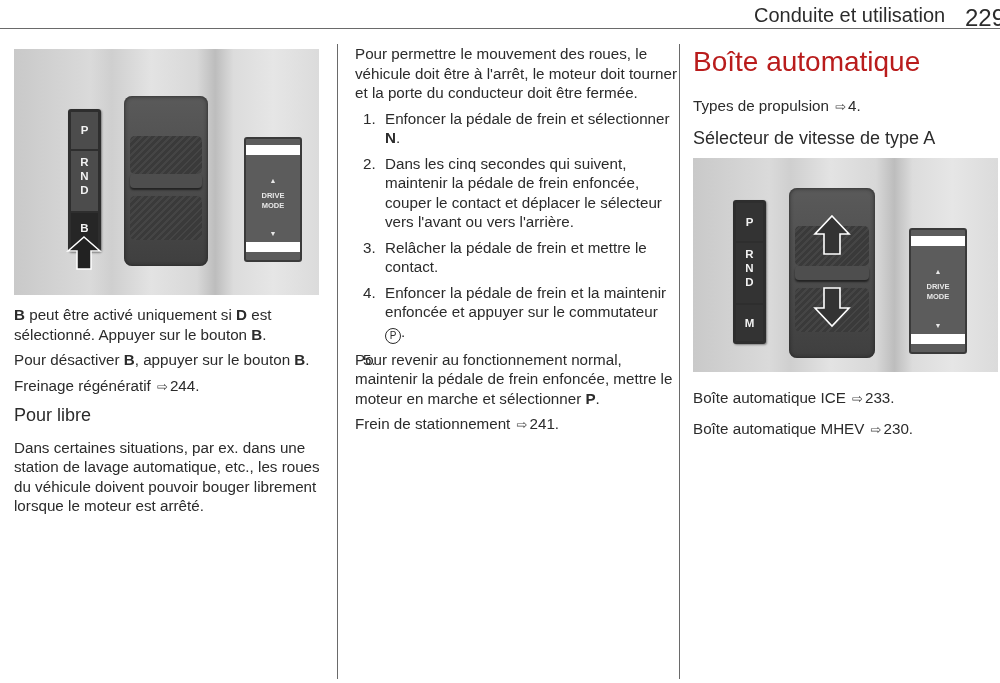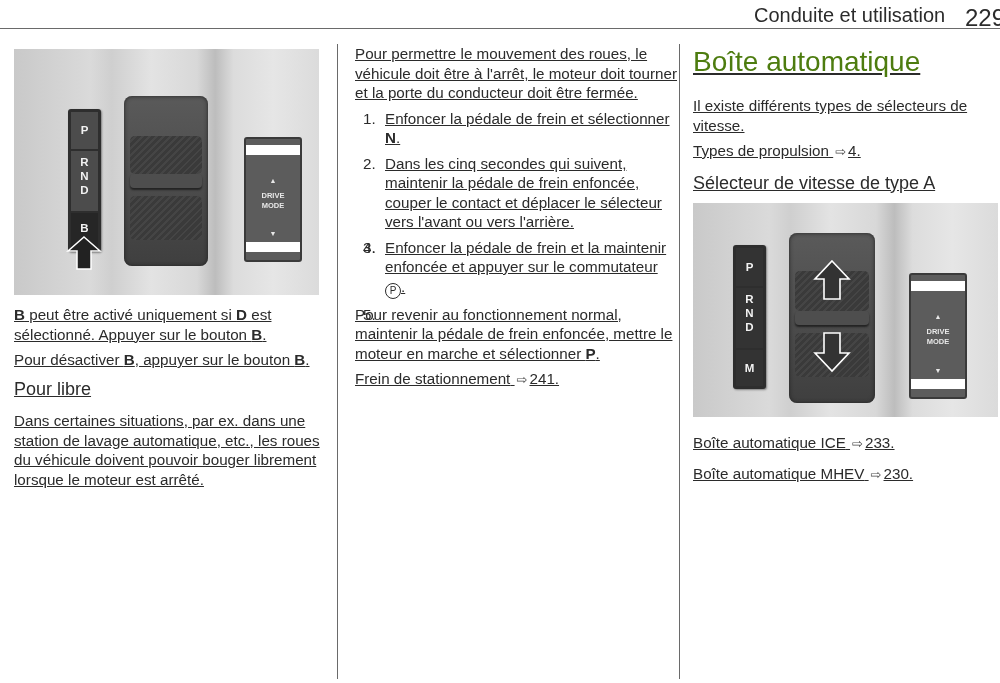--- a/index.html
+++ b/index.html
@@ -7,29 +7,29 @@
     body { font-family: "Liberation Sans", sans-serif; color: #2b2b2b; position: relative; }
 
     .header { position: absolute; left: 0; top: 0; width: 1000px; height: 29px; border-bottom: 1px solid #6a6a6a; }
     .header .title { position: absolute; left: 754px; top: 4px; font-size: 20px; color: #2b2b2b; }
     .header .page { position: absolute; left: 965px; top: 4px; font-size: 24px; color: #2b2b2b; }
 
     .col-divider { position: absolute; width: 1px; background: #6a6a6a; }
     .divider-1 { left: 337px; top: 44px; height: 635px; }
     .divider-2 { left: 679px; top: 44px; height: 635px; }
 
-    .col { position: absolute; font-size: 15.2px; line-height: 19.5px; text-decoration: underline; }
+    .col { position: absolute; font-size: 15.2px; line-height: 19.5px; }
     .col1 { left: 14px; top: 44px; width: 318px; }
     .col2 { left: 355px; top: 44px; width: 322px; }
     .col3 { left: 693px; top: 44px; width: 307px; }
 
     p { margin-bottom: 6px; }
     b { font-weight: bold; }
     h2 { font-size: 18px; font-weight: normal; margin: 10px 0 12px 0; color: #2b2b2b; }
-    h1 { font-size: 28px; font-weight: normal; margin: 2px 0 18px 0; color: #4d7c0f; line-height: 32px; }
+    h1 { font-size: 28px; font-weight: normal; margin: 2px 0 18px 0; color: #b91c1c; line-height: 32px; }
 
     ol { list-style: none; margin: 0 0 4px 0; }
     ol li { position: relative; padding-left: 22px; margin-bottom: 6px; }
     ol li .num { position: absolute; left: 0; top: 0; }
     ol { padding-left: 8px; }
 
     .ref-icon { display: inline-block; font-size: 13px; color: #4a4a4a; margin: 0 2px; }
     .p-circle { display: inline-block; width: 16px; height: 16px; border: 1.3px solid #2b2b2b; border-radius: 50%; font-size: 10px; line-height: 13px; text-align: center; vertical-align: -2px; font-weight: normal; }
 
     
@@ -97,59 +97,63 @@
       <div class="band" style="top:103px;"></div>
     </div>
   </div>
 
   <p>
     <b>B</b><span> peut être activé uniquement si </span><b>D</b><span> est sélectionné. Appuyer sur le bouton </span><b>B</b><span>.</span>
   </p>
   <p>
     <span>Pour désactiver </span><b>B</b><span>, appuyer sur le bouton </span><b>B</b><span>.</span>
   </p>
+  <p>
+    <span>Freinage régénératif</span>
+    <span class="ref-icon">⇨</span><span>244.</span>
+  </p>
 
   <h2>Pour libre</h2>
   <p>Dans certaines situations, par ex. dans une station de lavage automatique, etc., les roues du véhicule doivent pouvoir bouger librement lorsque le moteur est arrêté.</p>
 </div>
 
 <div class="col col2">
   <p>Pour permettre le mouvement des roues, le véhicule doit être à l'arrêt, le moteur doit tourner et la porte du conducteur doit être fermée.</p>
   <ol>
     <li>
       <span class="num">1.</span>
       <span>Enfoncer la pédale de frein et sélectionner </span><b>N</b><span>.</span>
     </li>
     <li>
       <span class="num">2.</span>
       <span>Dans les cinq secondes qui suivent, maintenir la pédale de frein enfoncée, couper le contact et déplacer le sélecteur vers l'avant ou vers l'arrière.</span>
     </li>
     <li>
       <span class="num">3.</span>
+      <span>Relâcher la pédale de frein et mettre le contact.</span>
     </li>
     <li>
       <span class="num">4.</span>
       <span>Enfoncer la pédale de frein et la maintenir enfoncée et appuyer sur le commutateur </span><span class="p-circle">P</span><span>.</span>
     </li>
     <li>
       <span class="num">5.</span>
     </li>
   </ol>
   <p>
     <span>Pour revenir au fonctionnement normal, maintenir la pédale de frein enfoncée, mettre le moteur en marche et sélectionner </span><b>P</b><span>.</span>
   </p>
   <p>
     <span>Frein de stationnement</span>
     <span class="ref-icon">⇨</span><span>241.</span>
   </p>
 </div>
 
 <div class="col col3">
   <h1>Boîte automatique</h1>
-  <p>Il existe différents types de sélecteurs de vitesse.</p>
   <p>
     <span>Types de propulsion</span>
     <span class="ref-icon">⇨</span><span>4.</span>
   </p>
   <h2 style="margin-top:12px; margin-bottom:10px;">Sélecteur de vitesse de type A</h2>
 
   <div class="figure fig3">
     <div class="selector-strip" style="left:40px; top:42px; width:33px; height:144px;">
       <div class="sel-key" style="top:3px; height:38px; line-height:38px; background:#333;">P</div>
       <div class="sel-key" style="top:43px; height:60px; padding-top:4px; line-height:14px; background:#333;">

